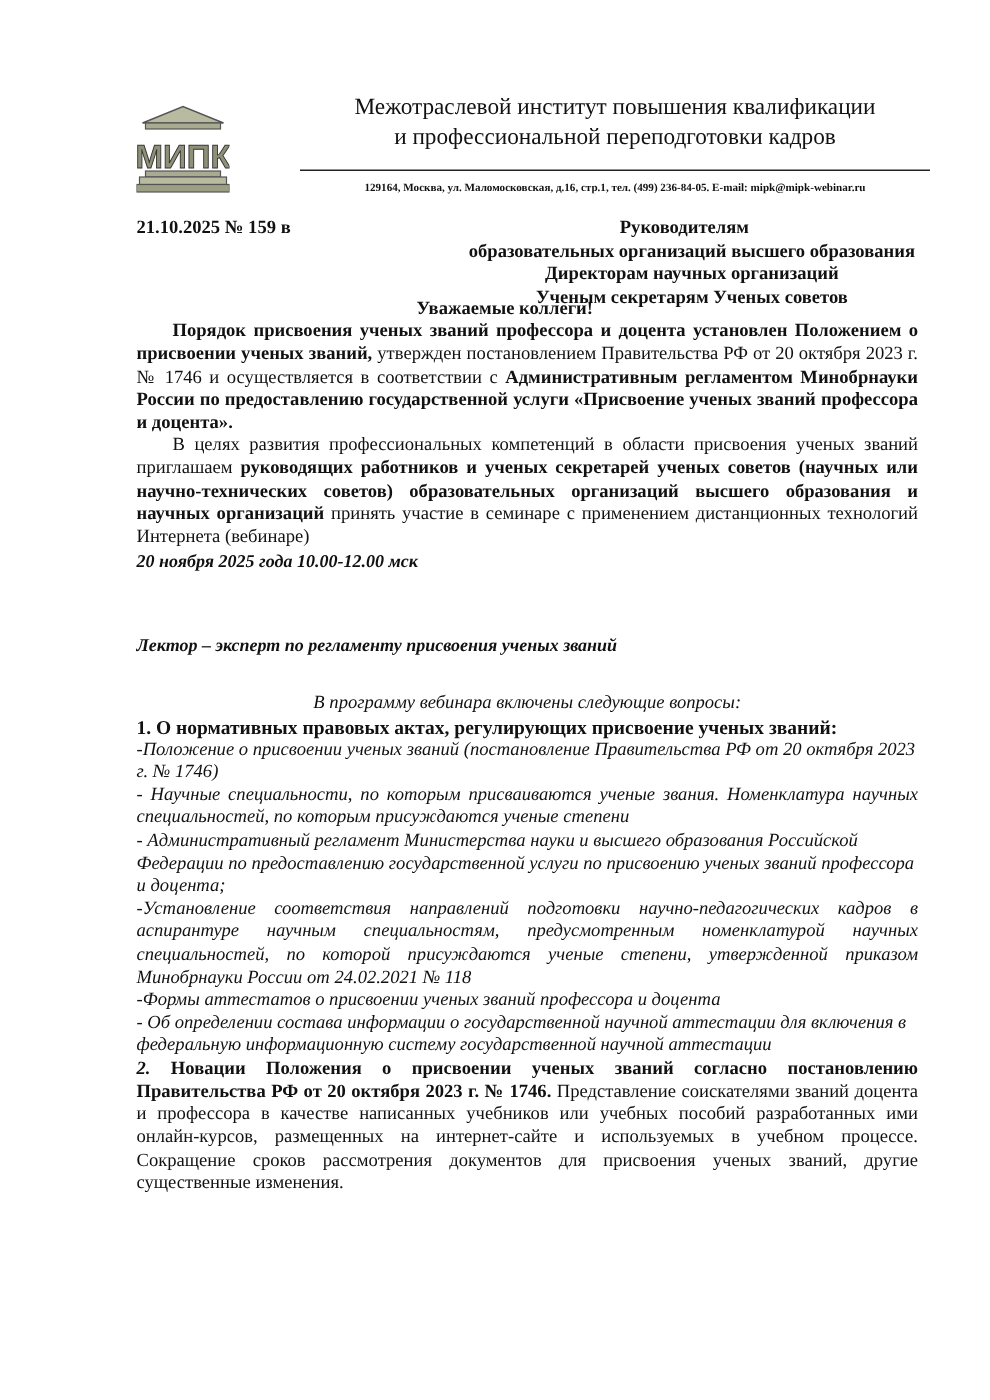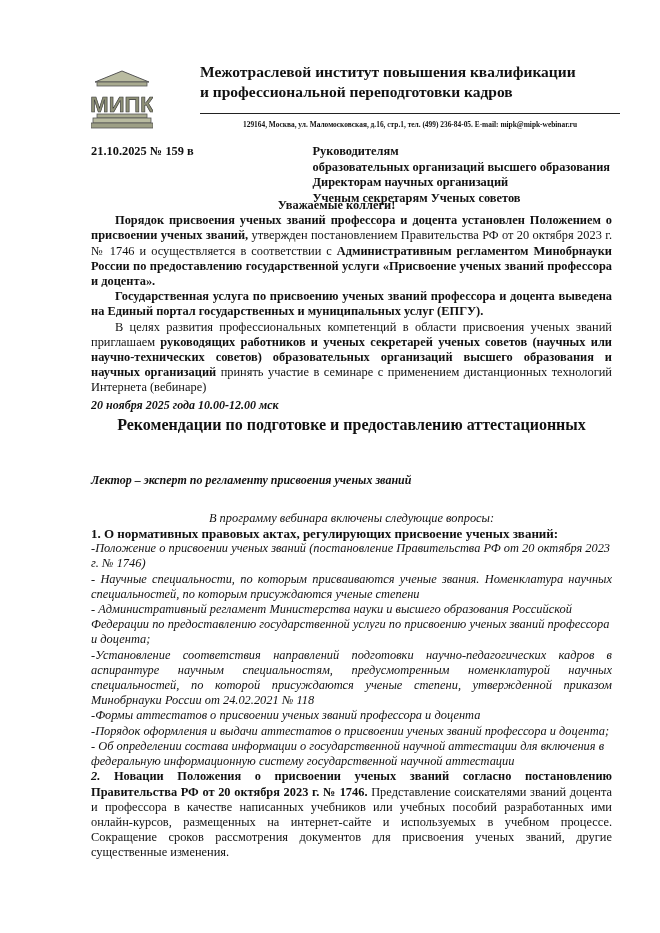--- a/index.html
+++ b/index.html
@@ -1,22 +1,22 @@
 <!DOCTYPE html>
 <html><head>
   <meta charset="utf-8">
   <style>
     html, body { margin:0; padding:0; background:#fff; }
     body { width:660px; height:933px; position:relative; overflow:hidden; font-family:"Liberation Serif", serif; color:#111; }
     .logo { position:absolute; left:91px; top:68px; width:62px; height:62px;text-align:right; }
-    .hdr-title { position:absolute; left:200px; width:420px; top:62px; text-align:left; font-weight:bold; font-size:15.5px; line-height:20px; }
+    .hdr-title { position:absolute; left:200px; width:420px; top:62px; text-align:center; font-weight:normal; font-size:15.5px; line-height:20px; }
     .hdr-rule { position:absolute; left:200px; width:420px; top:113px; border-top:1.2px solid #222; }
     .hdr-addr { position:absolute; left:200px; width:420px; top:120px; text-align:center; font-weight:bold; font-size:7.4px; white-space:nowrap; }
     .date { position:absolute; left:91px; top:144px; font-weight:bold; font-size:12.4px; }
-    .addressees { position:absolute; right:50px; top:144px; text-align:left; font-weight:bold; font-size:12.4px; line-height:15.5px; }
+    .addressees { position:absolute; right:50px; top:144px; text-align:center; font-weight:bold; font-size:12.4px; line-height:15.5px; }
     .addressees div:first-child { padding-right:10px; }
     .body { position:absolute; left:91px; width:521px; top:198px; font-size:12.4px; line-height:15.2px; }
     .just { text-align:justify; }
     .indent { text-indent:24px; }
     .b { font-weight:bold; }
     .i { font-style:italic; }
     .greet { font-weight:bold; text-align:center; margin-left:-30px; }
     .date-big { font-weight:bold; font-style:italic; font-size:12px; line-height:19px; text-align:left; }
     .topic { font-weight:bold; font-size:16px; line-height:19px; text-align:center; }
     .lector { font-weight:bold; font-style:italic; font-size:12px; text-align:left;margin-top:39px; }
@@ -49,30 +49,27 @@
 <div class="addressees">
   <div>Руководителям</div>
   <div>образовательных организаций высшего образования</div>
   <div>Директорам научных организаций</div>
   <div>Ученым секретарям Ученых советов</div>
 </div>
 
 <div class="body">
   <div class="greet">Уважаемые коллеги!</div>
   <div class="just indent"><span class="b">Порядок присвоения ученых званий профессора и доцента установлен Положением о присвоении ученых званий,</span><span> утвержден постановлением Правительства РФ от 20 октября 2023 г. № 1746 и осуществляется в соответствии с </span><span class="b">Административным регламентом Минобрнауки России по предоставлению государственной услуги «Присвоение ученых званий профессора и доцента».</span></div>
-  <div class="just indent b">Государственная услуга по присвоению ученых званий профессора и доцента выведена на Единый портал государственных и муниципальных услуг (ЕПГУ).</div>
   <div class="just indent"><span>В целях развития профессиональных компетенций в области присвоения ученых званий приглашаем </span><span class="b">руководящих работников и ученых секретарей ученых советов (научных или научно-технических советов) образовательных организаций высшего образования и научных организаций</span><span> принять участие в семинаре с применением дистанционных технологий Интернета (вебинаре)</span></div>
   <div class="date-big">20 ноября 2025 года 10.00-12.00 мск</div>
   <div class="topic">
-    <div>Рекомендации по подготовке и предоставлению аттестационных</div>
   </div>
   <div class="lector">Лектор – эксперт по регламенту присвоения ученых званий</div>
   <div class="intro">В программу вебинара включены следующие вопросы:</div>
   <div class="sec1">1. О нормативных правовых актах, регулирующих присвоение ученых званий:</div>
   <div class="item">-Положение о присвоении ученых званий (постановление Правительства РФ от 20 октября 2023 г. № 1746)</div>
   <div class="item just">- Научные специальности, по которым присваиваются ученые звания. Номенклатура научных специальностей, по которым присуждаются ученые степени</div>
   <div class="item">- Административный регламент Министерства науки и высшего образования Российской Федерации по предоставлению государственной услуги по присвоению ученых званий профессора и доцента;</div>
   <div class="item just">-Установление соответствия направлений подготовки научно-педагогических кадров в аспирантуре научным специальностям, предусмотренным номенклатурой научных специальностей, по которой присуждаются ученые степени, утвержденной приказом Минобрнауки России от 24.02.2021 № 118</div>
   <div class="item">-Формы аттестатов о присвоении ученых званий профессора и доцента</div>
-  <div class="item">-Порядок оформления и выдачи аттестатов о присвоении ученых званий профессора и доцента;</div>
   <div class="item">- Об определении состава информации о государственной научной аттестации для включения в федеральную информационную систему государственной научной аттестации</div>
   <div class="just"><span class="b i">2.</span><span class="b"> Новации Положения о присвоении ученых званий согласно постановлению Правительства РФ от 20 октября 2023 г. № 1746.</span><span> Представление соискателями званий доцента и профессора в качестве написанных учебников или учебных пособий разработанных ими онлайн-курсов, размещенных на интернет-сайте и используемых в учебном процессе. Сокращение сроков рассмотрения документов для присвоения ученых званий, другие существенные изменения.</span></div>
 </div>
 
 </body></html>

